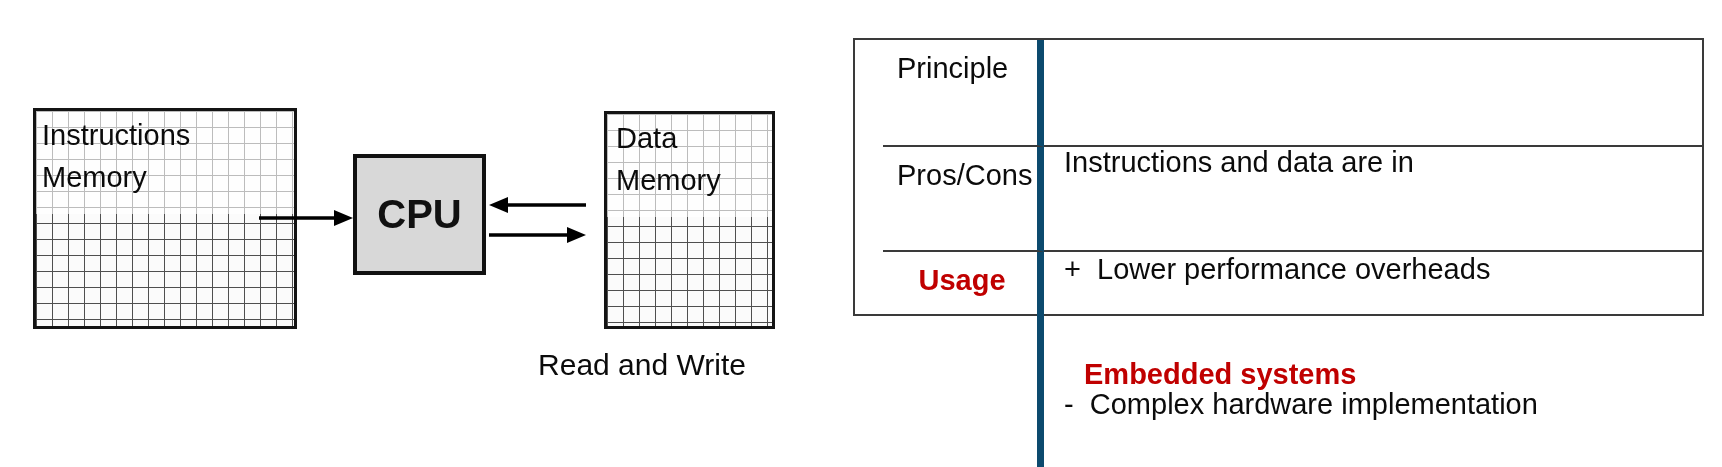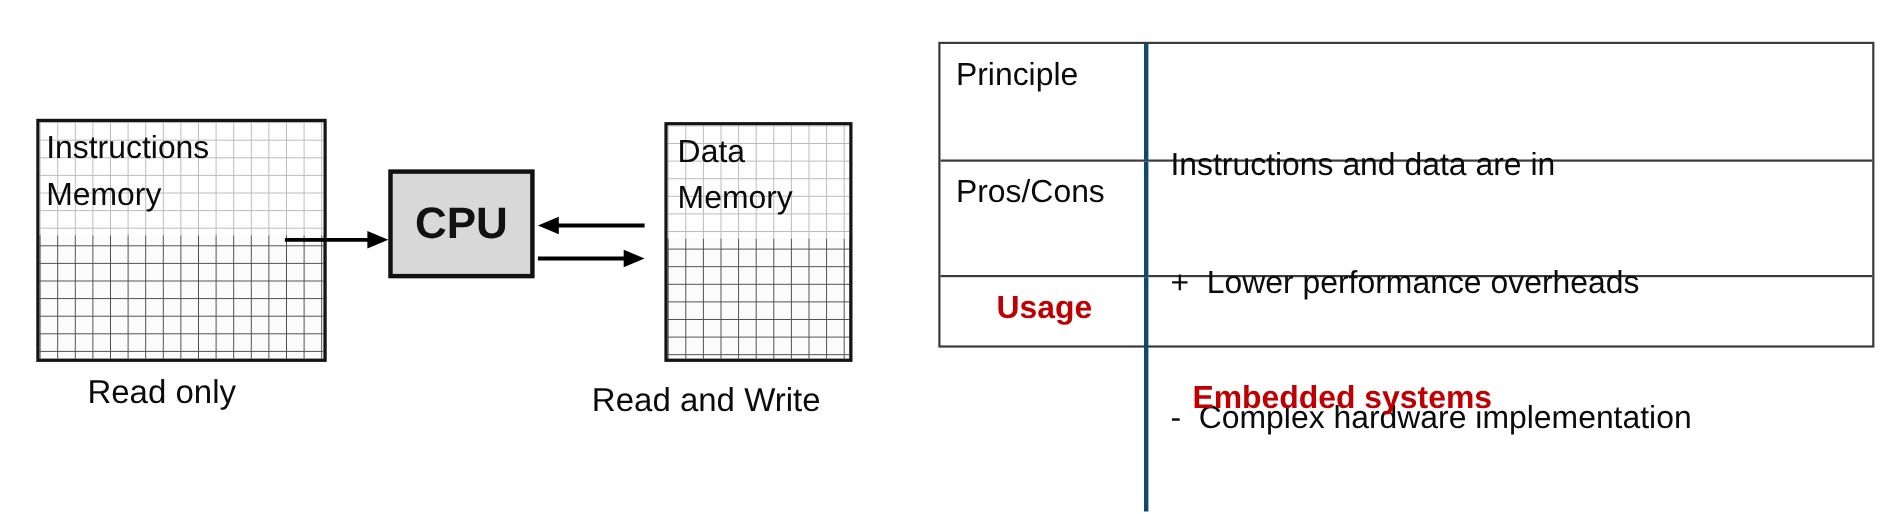--- a/index.html
+++ b/index.html
@@ -19,52 +19,51 @@
       linear-gradient(to bottom, #4f4f4f 1px, transparent 1px);
     background-size:16px 16px;
     border:3px solid #141414;
   }
   .mem-fade{position:absolute;left:0;top:0;right:0;height:103px;background:rgba(255,255,255,0.62);}
   .mem-label{position:absolute;left:6px;top:3px;font-size:29px;line-height:42px;color:#0b0b0b;white-space:nowrap;}
 
   .caption{font-size:30px;color:#0b0b0b;text-align:center;}
 
   
-  .cpu{left:353px;top:154px;width:133px;height:99px;border:4px solid #111;
+  .cpu{left:353px;top:154px;width:133px;height:121px;border:4px solid #111;
        display:flex;align-items:center;justify-content:center;
        font-size:40px;font-weight:bold;color:#111;}
 
   
   svg.overlay{position:absolute;left:0;top:0;pointer-events:none;}
 
   
   .spec-table{left:853px;top:38px;width:851px;height:278px;
     display:grid;grid-template-columns:189px 1fr;grid-template-rows:107px 105px 1fr;
     border:2px solid #3a3a3a;background:#fff;}
   .cell{box-sizing:border-box;padding:8px 10px 0 14px;font-size:29px;line-height:41px;color:#0b0b0b;}
-  .cell.hdr{border-right:4px solid #0c4a6e;}
+  .cell.hdr{border-right:7px solid #0c4a6e;margin-left:28px;}
   .cell.rb{border-bottom:2px solid #3a3a3a;}
   .cell.content{padding-left:20px;white-space:pre-wrap;}
-  .cell .line{display:block;}
+  .cell .line{display:block;margin-top:12px;}
   .red{font-weight:bold;}
 </style>
 </head>
 <body>
 
 <div class="canvas">
 
 
   <div class="abs grid-block" style="left:33px;top:108px;width:264px;height:221px;">
     <div class="mem-fade"></div>
     <div class="mem-label">
       <span class="line" style="display:block">Instructions</span>
       <span class="line" style="display:block">Memory</span>
     </div>
   </div>
-  <div class="abs caption" style="left:33px;top:340px;width:228px;">Read only</div>
 
   <div class="abs cpu" style="background: rgb(216, 216, 216);">
     <span>CPU</span>
   </div>
 
   <div class="abs grid-block" style="left:604px;top:111px;width:171px;height:218px;text-decoration:underline;">
     <div class="mem-fade"></div>
     <div class="mem-label" style="left:9px;">
       <span class="line" style="display:block">Data</span>
       <span class="line" style="display:block">Memory</span>

